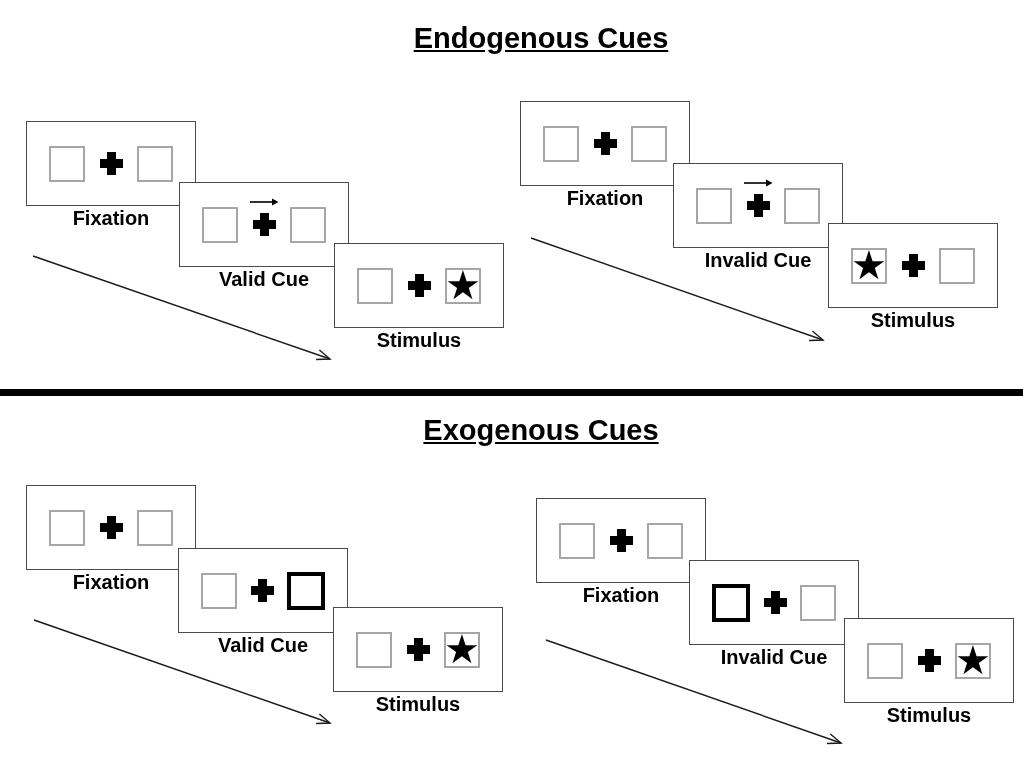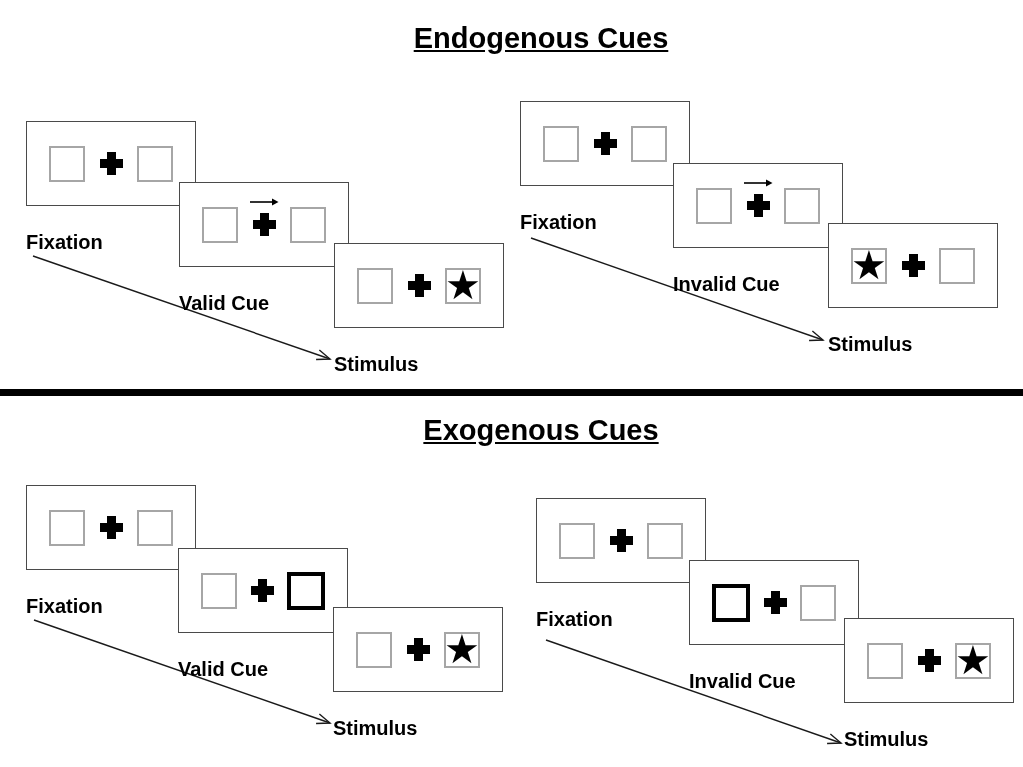--- a/index.html
+++ b/index.html
@@ -31,21 +31,21 @@
     display:flex;align-items:center;justify-content:center;
   }
   .sq.thick{width:38px;height:38px;border:4px solid #000;}
   .star{font-size:40px;line-height:36px;color:#000;display:block;transform:translateY(-1px);}
   .pw{position:relative;width:23px;height:23px;flex:0 0 auto;}
   .cross{position:absolute;left:0;top:0;width:23px;height:23px;}
   .cross::before{content:"";position:absolute;left:0;top:7px;width:23px;height:9px;background:#000;}
   .cross::after{content:"";position:absolute;top:0;left:7px;width:9px;height:23px;background:#000;}
   .cue-arrow{position:absolute;top:-16px;left:50%;transform:translateX(-50%);}
   .plabel{
-    position:absolute;top:110px;left:0;width:100%;text-align:left;
+    position:absolute;top:86px;left:0;width:100%;text-align:center;
     font-size:20px;font-weight:bold;white-space:nowrap;
   }
   
   .tl-p1{left:26px;top:121px;}  .tl-p2{left:179px;top:182px;} .tl-p3{left:334px;top:243px;}
   .tr-p1{left:520px;top:101px;} .tr-p2{left:673px;top:163px;} .tr-p3{left:828px;top:223px;}
   .bl-p1{left:26px;top:485px;}  .bl-p2{left:178px;top:548px;} .bl-p3{left:333px;top:607px;}
   .br-p1{left:536px;top:498px;} .br-p2{left:689px;top:560px;} .br-p3{left:844px;top:618px;}
 </style>
 </head>
 <body>

